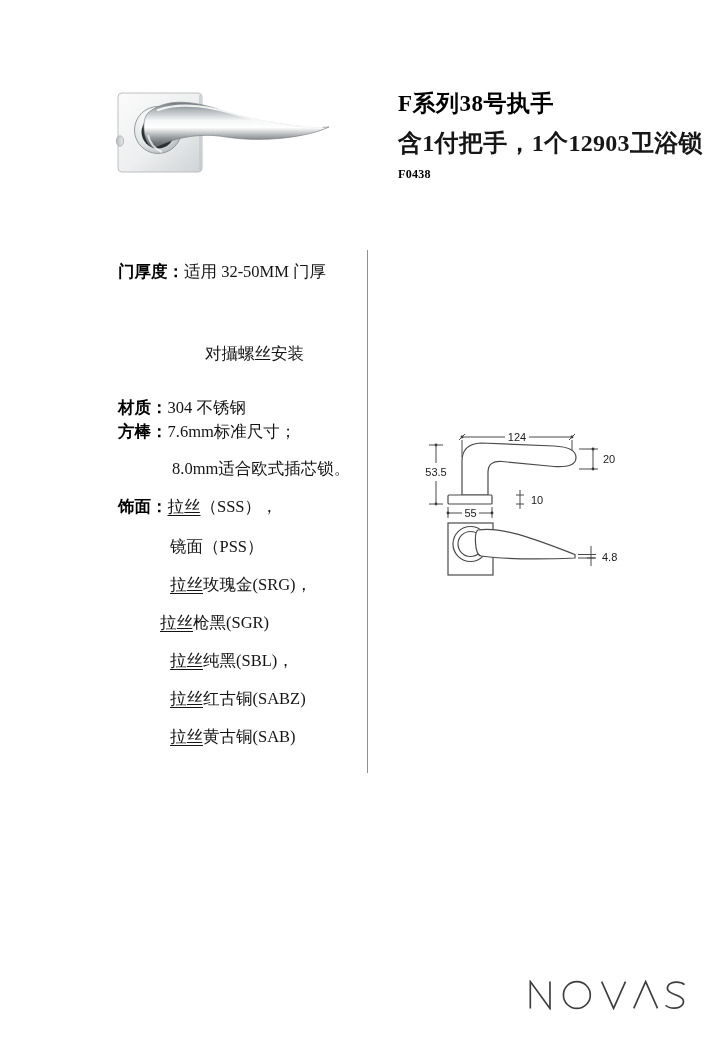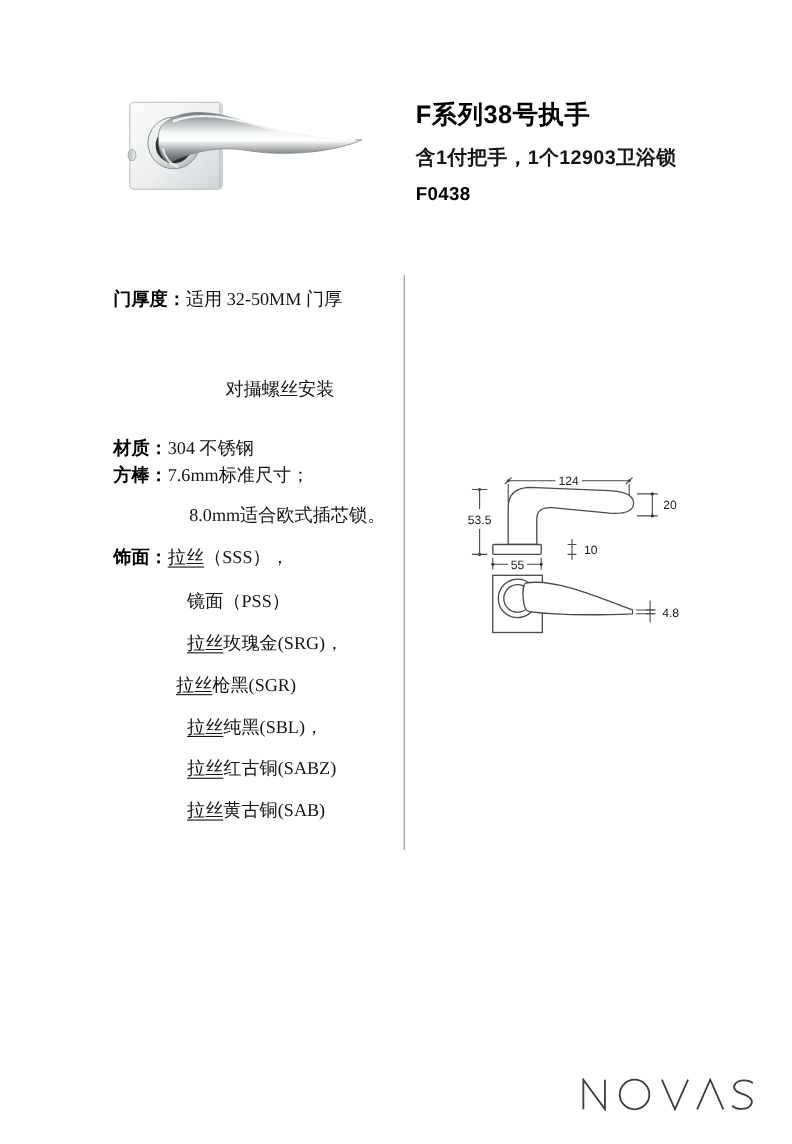--- a/index.html
+++ b/index.html
@@ -4,33 +4,33 @@
 <style>
   html,body{margin:0;padding:0;}
   body{
     width:720px;height:1040px;position:relative;background:#ffffff;
     font-family:"Liberation Sans","DejaVu Sans",sans-serif;color:#1a1a1a;
     overflow:hidden;
   }
   .page{position:absolute;inset:0;}
 
   
-  .header{position:absolute;left:378px;top:90px;width:320px;}
+  .header{position:absolute;left:398px;top:90px;width:320px;font-family:Liberation Serif, serif;}
   .title{font-size:23px;font-weight:bold;color:#000;letter-spacing:.5px;line-height:28px;}
-  .subtitle{margin-top:13px;font-size:18px;font-weight:bold;color:#161616;letter-spacing:.3px;line-height:24px;}
-  .model{margin-top:12px;font-size:17px;font-weight:bold;color:#000;letter-spacing:.3px;}
+  .subtitle{margin-top:13px;font-size:24px;font-weight:bold;color:#161616;letter-spacing:.3px;line-height:24px;}
+  .model{margin-top:12px;font-size:12px;font-weight:bold;color:#000;letter-spacing:.3px;}
 
   
   .photo{position:absolute;left:112px;top:83px;}
 
   
   .vdivider{position:absolute;left:367px;top:250px;width:1px;height:523px;background:#8f8f8f;}
 
   
-  .spec-row{position:absolute;left:103px;font-family:"Liberation Serif","DejaVu Serif",serif;
+  .spec-row{position:absolute;left:118px;font-family:"Liberation Serif","DejaVu Serif",serif;
             font-size:16.5px;color:#141414;white-space:nowrap;line-height:20px;}
   .spec-row .lbl{font-weight:bold;color:#000;}
   .spec-row .u{text-decoration:underline;text-underline-offset:3px;margin-top:48px;}
   .r1{top:262px;} .r2{top:307px;} .r3{top:344px;left:205px;}
   .r4{top:382px;margin-top:16px;} .r5{top:422px;} .r6{top:459px;left:172px;}
   .r7{top:497px;} .r8{top:537px;left:170px;text-align:center;} .r9{top:575px;left:170px;}
   .r10{top:613px;left:160px;} .r11{top:651px;left:170px;}
   .r12{top:689px;left:170px;} .r13{top:727px;left:170px;}
   .gap{margin-left:13px;}
 

